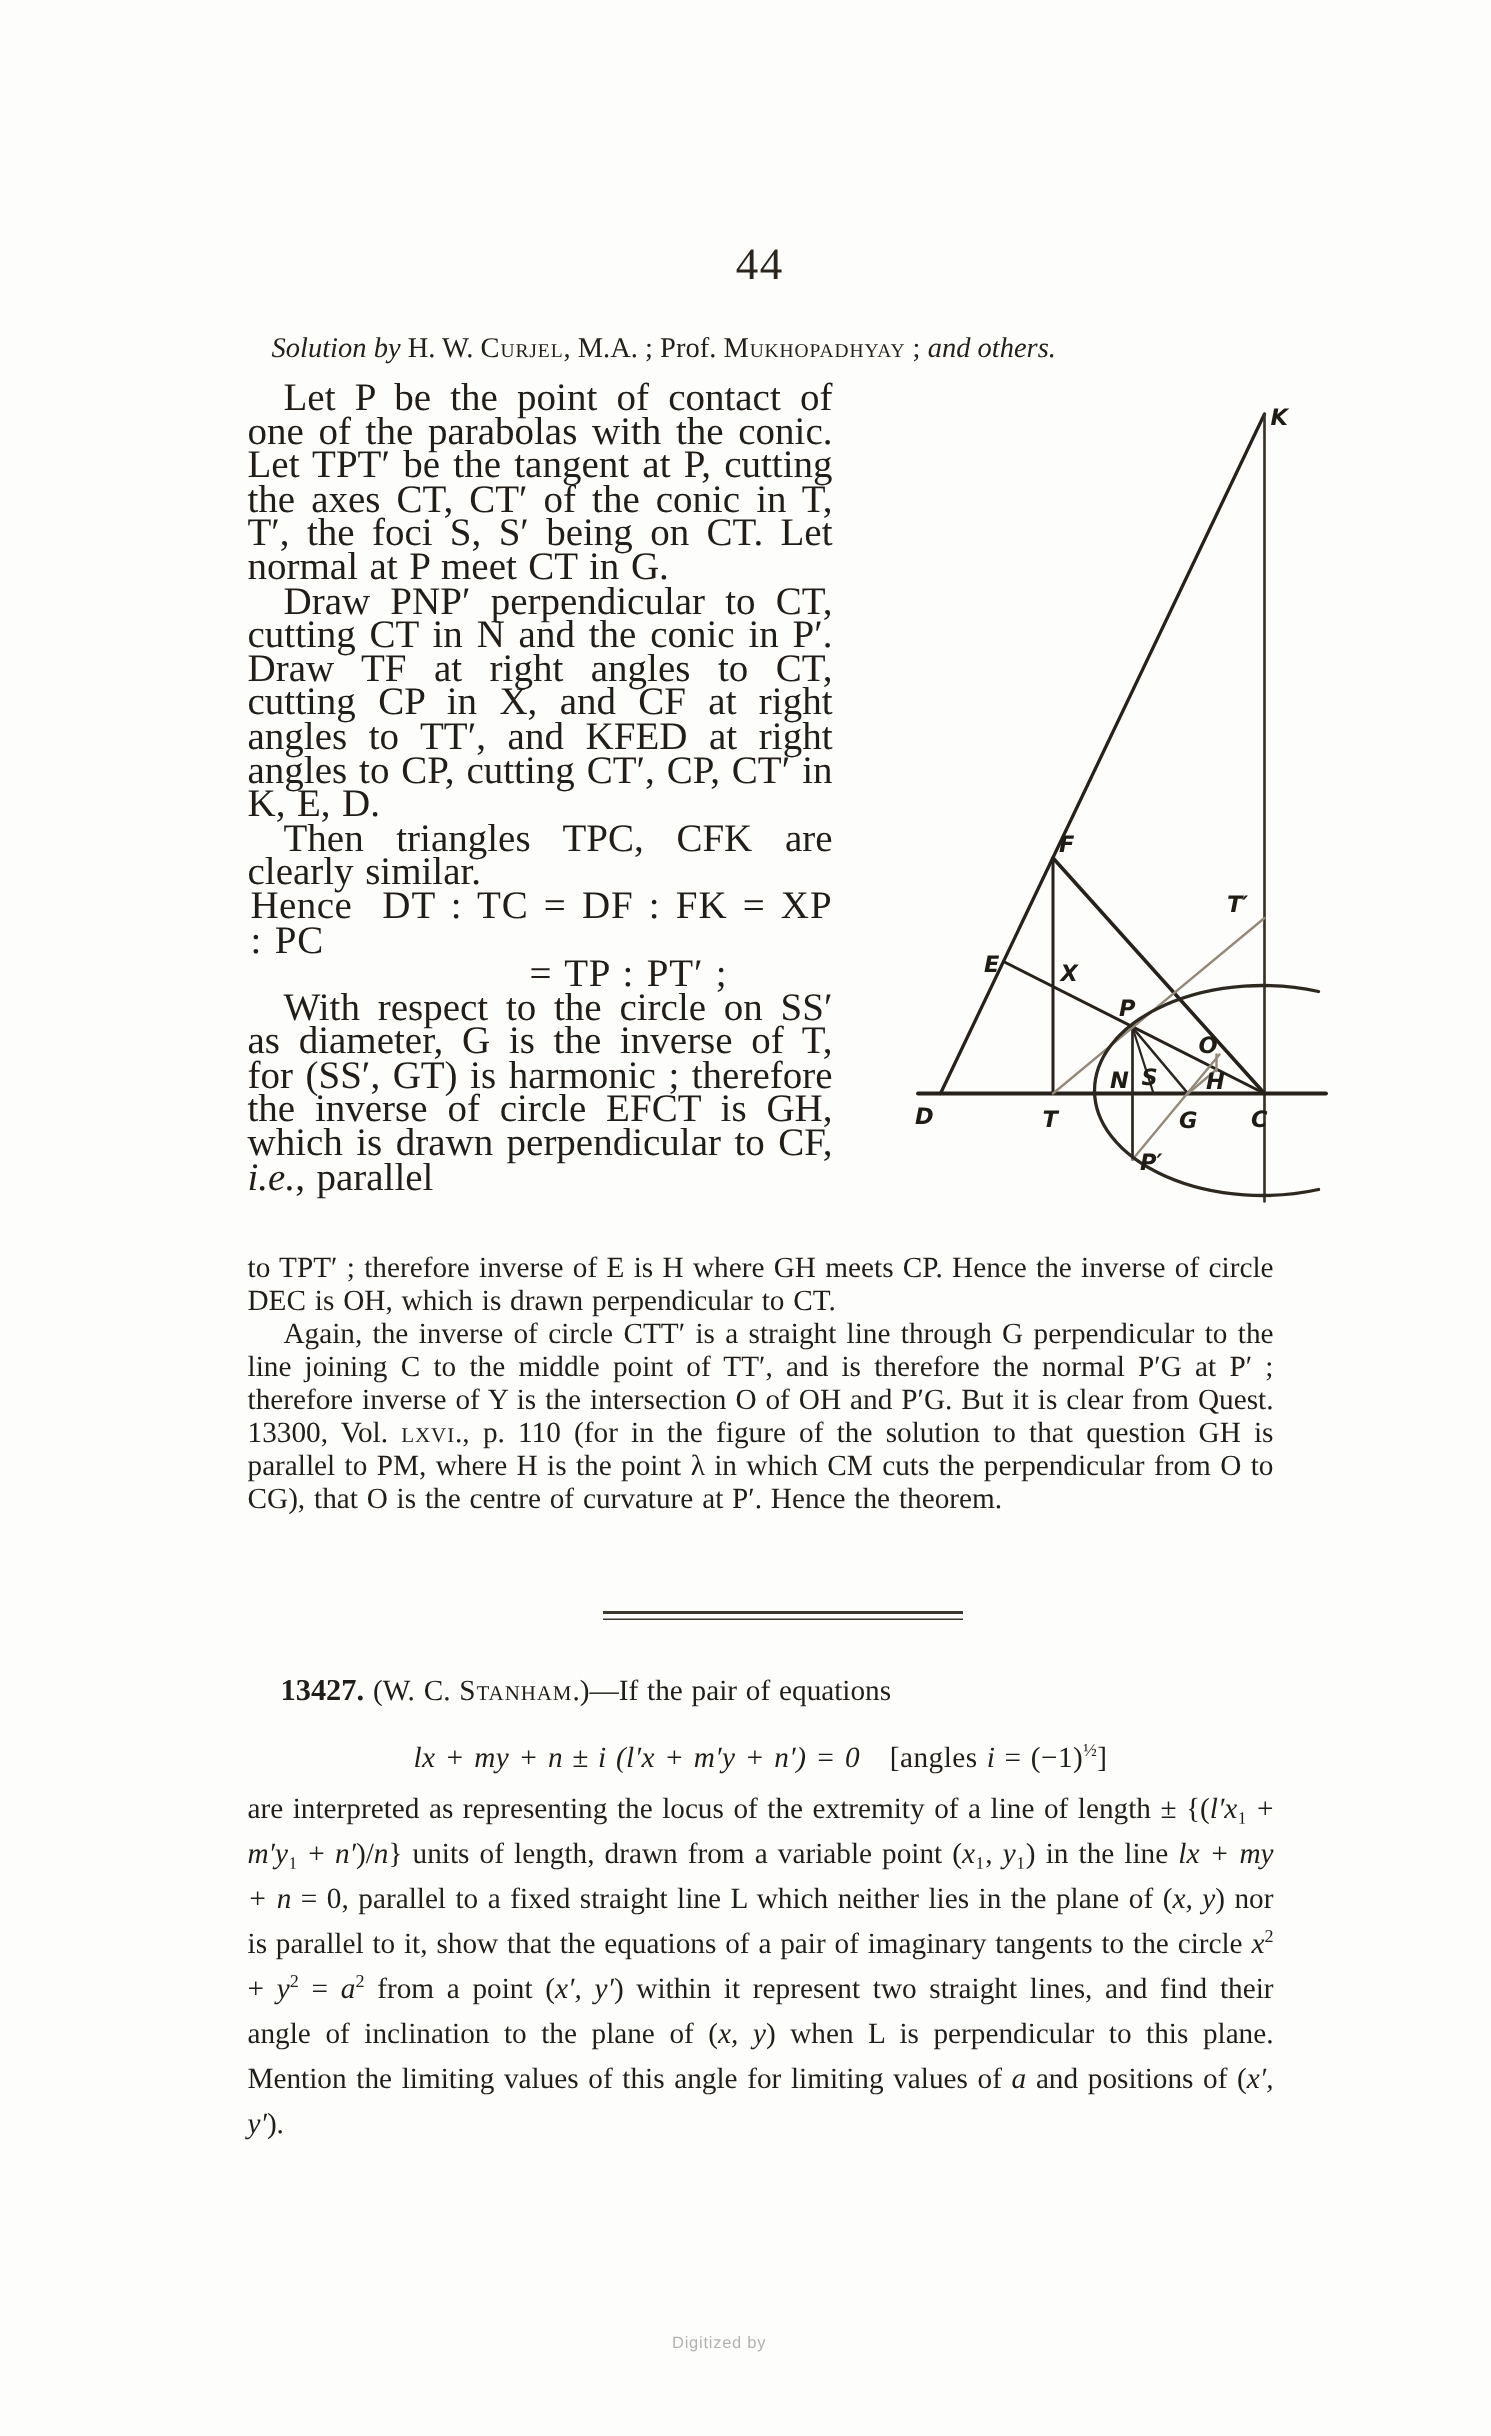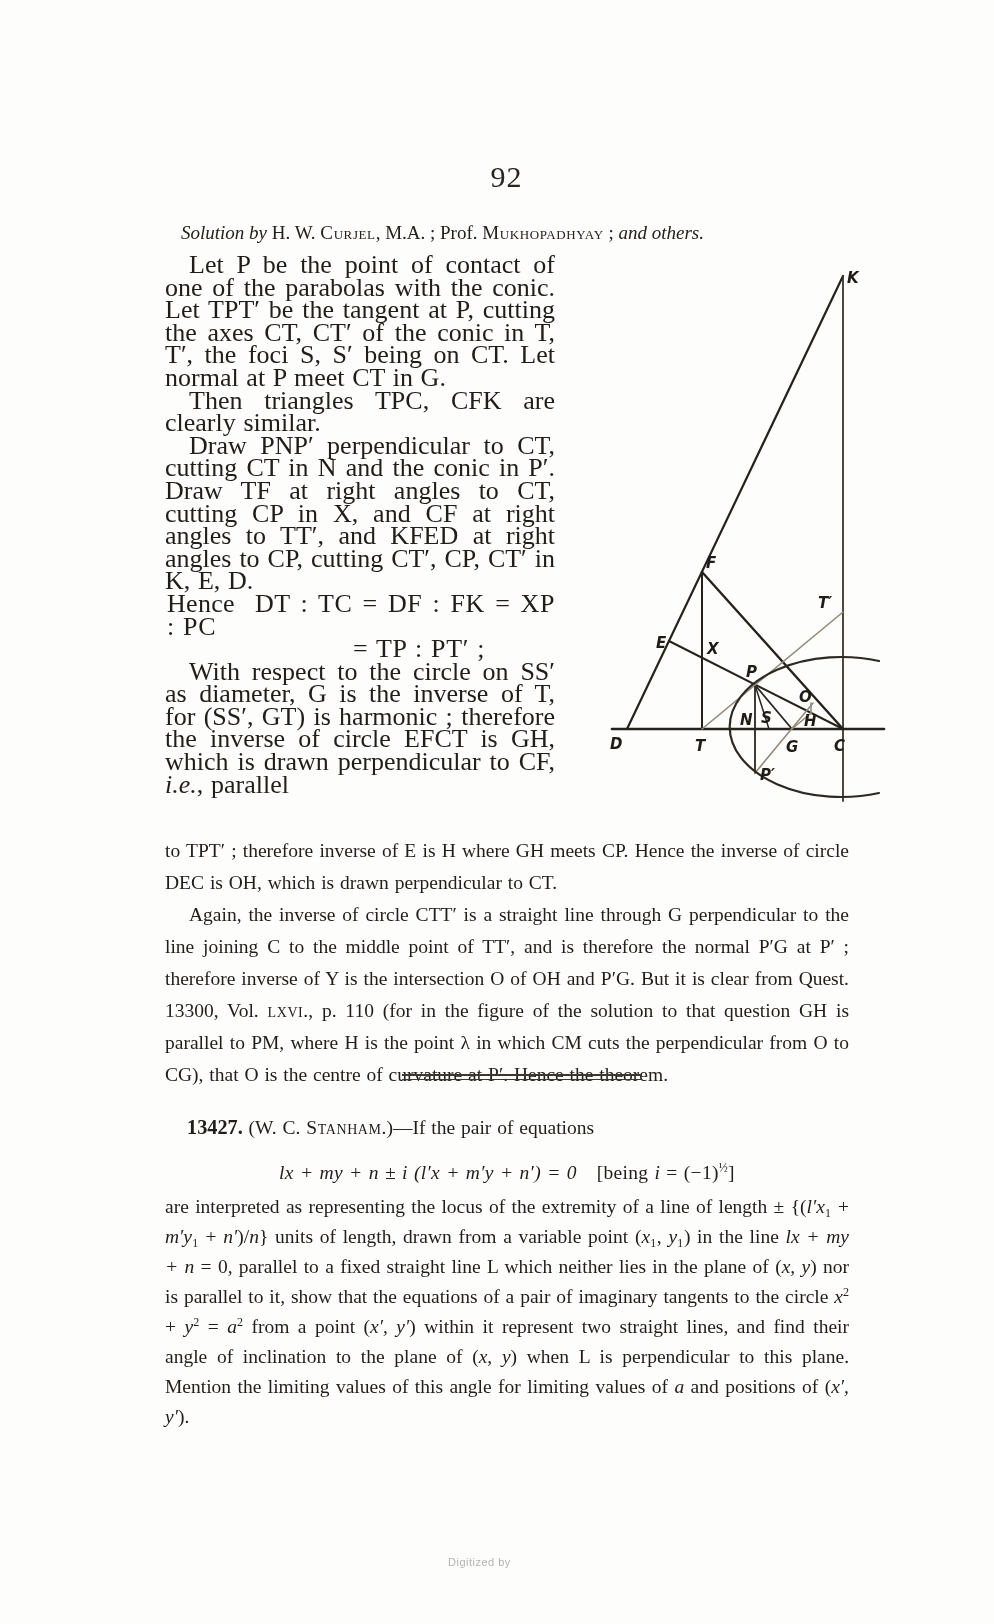--- a/index.html
+++ b/index.html
@@ -27,21 +27,21 @@
   }
   .left-col p, .full-text p, .problem p{margin:0;}
   p.indent{text-indent:24px;}
   .eqline{padding-left:2px;letter-spacing:0.3px;}
   .eqline .hence{margin-right:20px;}
   .eqline .formula{letter-spacing:0.6px;}
   .eqline2{padding-left:188px;letter-spacing:0.6px;}
   
   .full-text{
     top:835px;left:165px;width:684px;
-    font-size:19.5px;line-height:32px;text-align:justify;
+    font-size:19.5px;line-height:22px;text-align:justify;
     word-spacing:1px;color:#211d18;
   }
   
   .divider{top:1074px;left:402px;width:240px;}
   .divider .rule{height:0;border-top:2px solid #3c372f;margin-bottom:3px;}
   .divider .rule:last-child{border-top-width:1.5px;margin-bottom:0;}
   
   .problem{
     top:1114px;left:165px;width:684px;
     font-size:19.5px;line-height:30px;text-align:justify;
@@ -66,28 +66,28 @@
     font-family:"Liberation Sans", sans-serif;
   }
   .watermark .dig{font-size:11px;color:#b2b2b2;letter-spacing:0.5px;margin-right:8px;}
   .watermark .google{
     font-family:"Liberation Serif", serif;font-size:46px;color:#bcbcbc;letter-spacing:1px;
   }
 </style>
 </head>
 <body>
 
-<div class="abs page-number">92</div>
+<div class="abs page-number">44</div>
 
 <div class="abs attribution"><span class="r-i">Solution by </span><span>H. W. </span><span class="r-sc">Curjel</span><span>, M.A. ;  Prof. </span><span class="r-sc">Mukhopadhyay</span><span> ;  </span><span class="r-i">and others.</span></div>
 
 <div class="abs left-col">
   <p class="indent"><span>Let P be the point of contact of one of the parabolas with the conic.  Let TPT′ be the tangent at P, cutting the axes CT, CT′ of the conic in T, T′, the foci S, S′ being on CT.  Let normal at P meet CT in G.</span></p>
+  <p class="indent"><span>Draw PNP′ perpendicular to CT, cutting CT in N and the conic in P′.  Draw TF at right angles to CT, cutting CP in X, and CF at right angles to TT′, and KFED at right angles to CP, cutting CT′, CP, CT′ in K, E, D.</span></p>
   <p class="indent"><span>Then triangles TPC, CFK are clearly similar.</span></p>
-  <p class="indent"><span>Draw PNP′ perpendicular to CT, cutting CT in N and the conic in P′.  Draw TF at right angles to CT, cutting CP in X, and CF at right angles to TT′, and KFED at right angles to CP, cutting CT′, CP, CT′ in K, E, D.</span></p>
   <div class="eqline">
     <span class="hence">Hence</span><span class="formula">DT : TC = DF : FK = XP : PC</span>
   </div>
   <div class="eqline2">= TP : PT′ ;</div>
   <p class="indent"><span>With respect to the circle on SS′ as diameter, G is the inverse of T, for (SS′, GT) is harmonic ; therefore the inverse of circle EFCT is GH, which is drawn perpendicular to CF, </span><span class="r-i">i.e.</span><span>, parallel</span></p>
 </div>
 
 <svg class="abs figure" width="400" height="565" viewBox="590 250 400 565">
 
   <line x1="843" y1="276" x2="627" y2="729" stroke="#26221b" stroke-width="2.2" stroke-linecap="round"></line>
@@ -130,19 +130,19 @@
   <p class="indent"><span>Again, the inverse of circle CTT′ is a straight line through G perpendicular to the line joining C to the middle point of TT′, and is therefore the normal P′G at P′ ; therefore inverse of Y is the intersection O of OH and P′G.  But it is clear from Quest. 13300, Vol. </span><span class="r-sc">lxvi</span><span>., p. 110 (for in the figure of the solution to that question GH is parallel to PM, where H is the point λ in which CM cuts the perpendicular from O to CG), that O is the centre of curvature at P′.  Hence the theorem.</span></p>
 </div>
 
 <div class="abs divider">
   <div class="rule"></div>
   <div class="rule"></div>
 </div>
 
 <div class="abs problem">
   <p class="header"><span class="r-b">13427.</span><span>  (W. C. </span><span class="r-sc">Stanham</span><span>.)—If the pair of equations</span></p>
-  <div class="prob-eq"><span class="r-i">lx + my + n ± i (l′x + m′y + n′) = 0</span><span> [being </span><span class="r-i">i</span><span> = (−1)</span><span class="r-sup">½</span><span>]</span></div>
+  <div class="prob-eq"><span class="r-i">lx + my + n ± i (l′x + m′y + n′) = 0</span><span> [angles </span><span class="r-i">i</span><span> = (−1)</span><span class="r-sup">½</span><span>]</span></div>
   <p><span>are interpreted as representing the locus of the extremity of a line of length ± {(</span><span class="r-i">l′x</span><span>₁ + </span><span class="r-i">m′y</span><span>₁ + </span><span class="r-i">n′</span><span>)/</span><span class="r-i">n</span><span>} units of length, drawn from a variable point (</span><span class="r-i">x</span><span>₁, </span><span class="r-i">y</span><span>₁) in the line </span><span class="r-i">lx + my + n</span><span> = 0, parallel to a fixed straight line L which neither lies in the plane of (</span><span class="r-i">x, y</span><span>) nor is parallel to it, show that the equations of a pair of imaginary tangents to the circle </span><span class="r-i">x</span><span class="r-sup">2</span><span> + </span><span class="r-i">y</span><span class="r-sup">2</span><span> = </span><span class="r-i">a</span><span class="r-sup">2</span><span> from a point (</span><span class="r-i">x′, y′</span><span>) within it represent two straight lines, and find their angle of inclination to the plane of (</span><span class="r-i">x, y</span><span>) when L is perpendicular to this plane.  Mention the limiting values of this angle for limiting values of </span><span class="r-i">a</span><span> and positions of (</span><span class="r-i">x′, y′</span><span>).</span></p>
 </div>
 
 <div class="abs watermark">
   <span class="dig">Digitized by</span>
 </div>
 
 </body></html>

